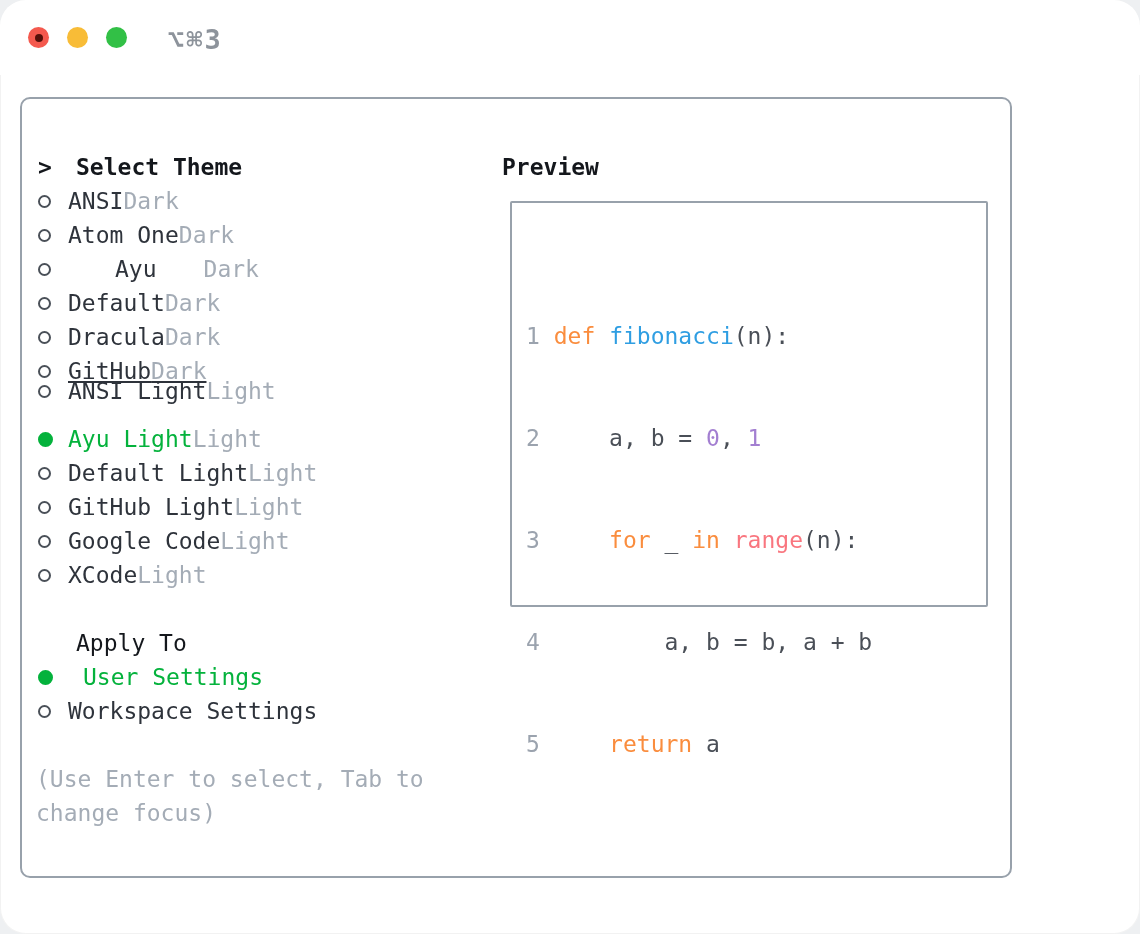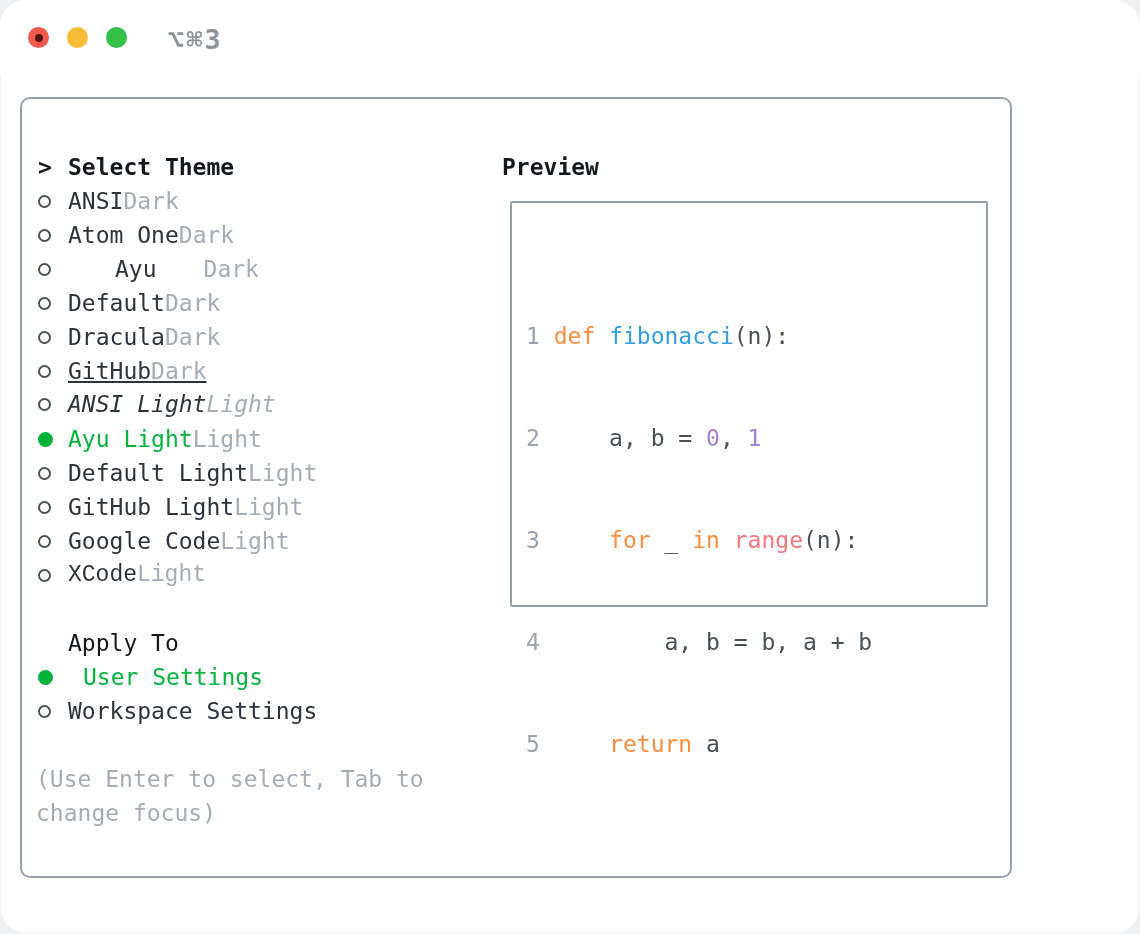--- a/index.html
+++ b/index.html
@@ -30,21 +30,21 @@
     border:2px solid #98a1ab; border-radius:10px; background:#ffffff;
   }
   .row { position:absolute; height:34px; display:flex; align-items:center; font-size:23px; color:#2e333b; white-space:pre; }
   .bullet {
     width:13px; height:13px; border-radius:50%; border:2px solid #4a5058;
     margin-right:17px; flex:0 0 auto;
   }
   .selected .bullet { background:#04b23c; border-color:#04b23c; width:15px; height:15px; margin-right:15px; }
   .selected .name, .selected .opt-label { color:#04b23c; }
   .prompt { display:inline-block; width:30px; font-weight:bold; color:#14171c; }
-  .hdr { font-weight:bold; color:#14171c; }
+  .hdr { font-weight:bold; color:#14171c;margin-left:8px; }
   .name { color:#2e333b; }
   .tag { color:#a4acb6; }
   .help { color:#a4acb6; }
   .indent { display:inline-block; width:30px; }
   
   .preview-title { position:absolute; left:480px; top:51px; height:34px; display:flex; align-items:center; font-size:23px; font-weight:bold; color:#14171c; }
   .preview-box {
     position:absolute; left:488px; top:102px; width:478px; height:406px;
     border:2px solid #98a1ab; border-radius:2px; background:#ffffff;
   }
@@ -76,26 +76,26 @@
     <div class="row" style="left:16px; top:51px;">
       <span class="prompt">&gt;</span><span class="hdr">Select Theme</span>
     </div>
 
     <div class="row" style="left:16px; top:85px;"><span class="bullet"></span><span class="name">ANSI</span><span class="tag">Dark</span></div>
     <div class="row" style="left:16px; top:119px;"><span class="bullet"></span><span class="name">Atom One</span><span class="tag">Dark</span></div>
     <div class="row" style="left:16px; top:153px;gap:47px;"><span class="bullet"></span><span class="name">Ayu</span><span class="tag">Dark</span></div>
     <div class="row" style="left:16px; top:187px;"><span class="bullet"></span><span class="name">Default</span><span class="tag">Dark</span></div>
     <div class="row" style="left:16px; top:221px;"><span class="bullet"></span><span class="name">Dracula</span><span class="tag">Dark</span></div>
     <div class="row" style="left:16px; top:255px;text-decoration:underline;"><span class="bullet"></span><span class="name">GitHub</span><span class="tag">Dark</span></div>
-    <div class="row" style="left:16px; top:288px;font-style:italic;"><span class="bullet"></span><span class="name">ANSI Light</span><span class="tag">Light</span></div>
+    <div class="row" style="left:16px; top:275px;"><span class="bullet"></span><span class="name">ANSI Light</span><span class="tag">Light</span></div>
     <div class="row selected" style="left:16px; top:323px;"><span class="bullet"></span><span class="name">Ayu Light</span><span class="tag">Light</span></div>
     <div class="row" style="left:16px; top:357px;"><span class="bullet"></span><span class="name">Default Light</span><span class="tag">Light</span></div>
     <div class="row" style="left:16px; top:391px;"><span class="bullet"></span><span class="name">GitHub Light</span><span class="tag">Light</span></div>
     <div class="row" style="left:16px; top:425px;"><span class="bullet"></span><span class="name">Google Code</span><span class="tag">Light</span></div>
-    <div class="row" style="left:16px; top:459px;font-family:Liberation Mono, monospace;"><span class="bullet"></span><span class="name">XCode</span><span class="tag">Light</span></div>
+    <div class="row" style="left:16px; top:459px;"><span class="bullet"></span><span class="name">XCode</span><span class="tag">Light</span></div>
 
     <div class="row" style="left:16px; top:527px;">
       <span class="indent"></span><span class="hdr" style="font-weight:normal; color:#14171c;">Apply To</span>
     </div>
     <div class="row selected" style="left:16px; top:561px;gap:15px;">
       <span class="bullet"></span><span class="opt-label">User Settings</span>
     </div>
     <div class="row" style="left:16px; top:595px;">
       <span class="bullet"></span><span class="opt-label">Workspace Settings</span>
     </div>

